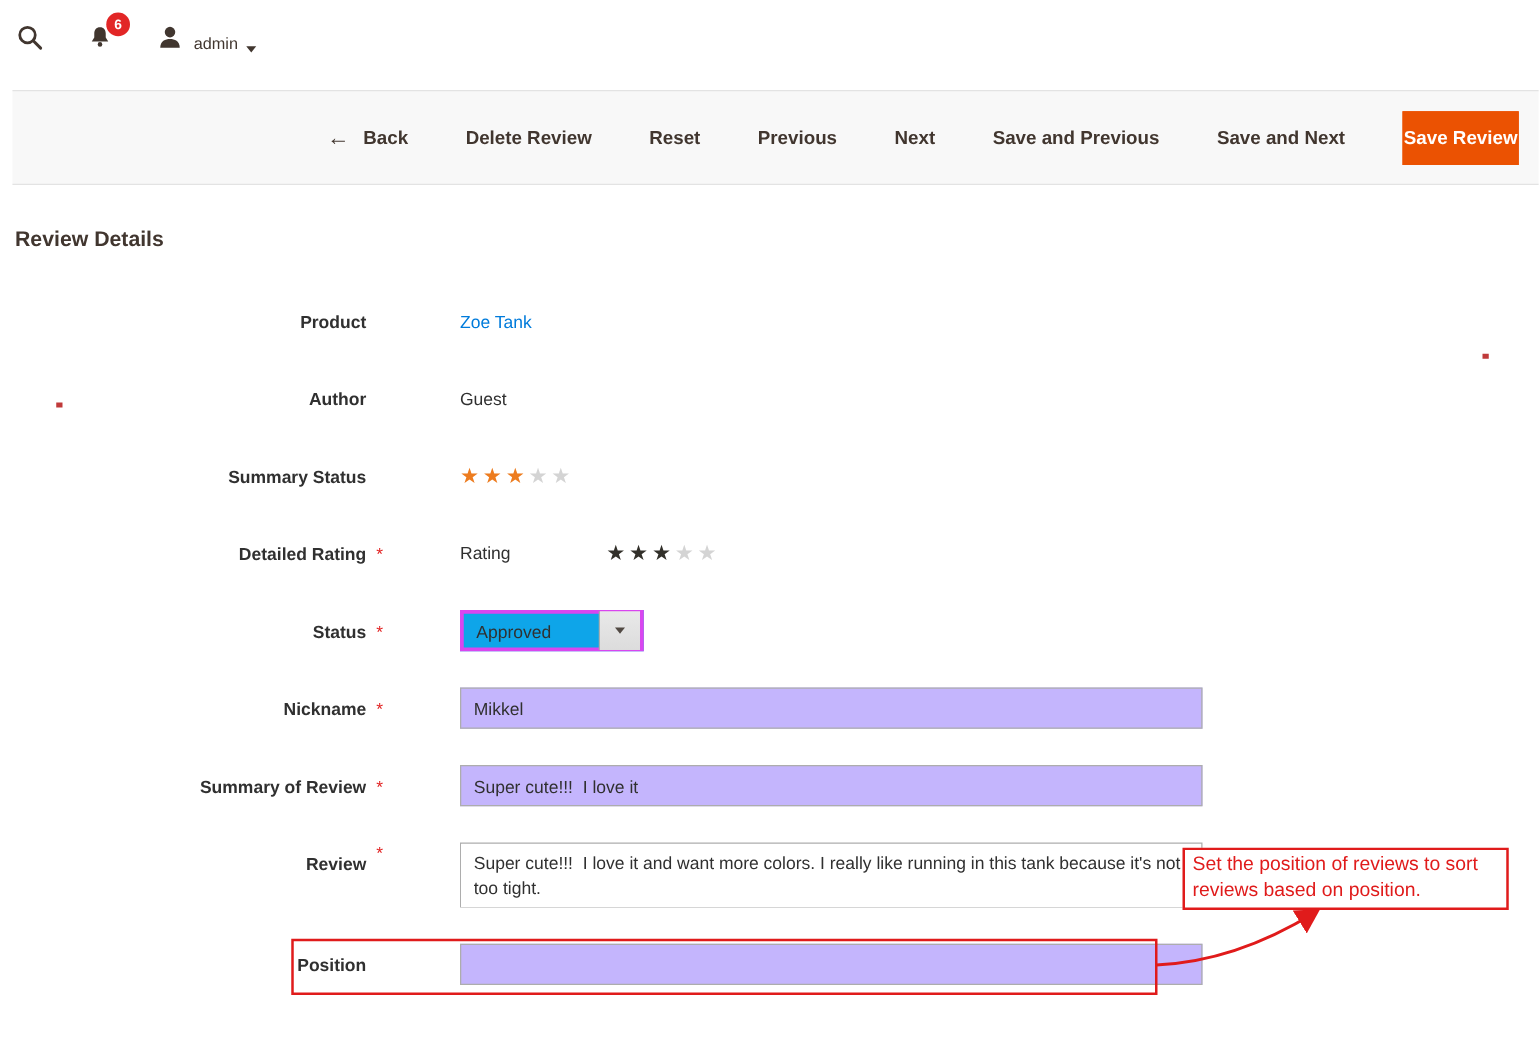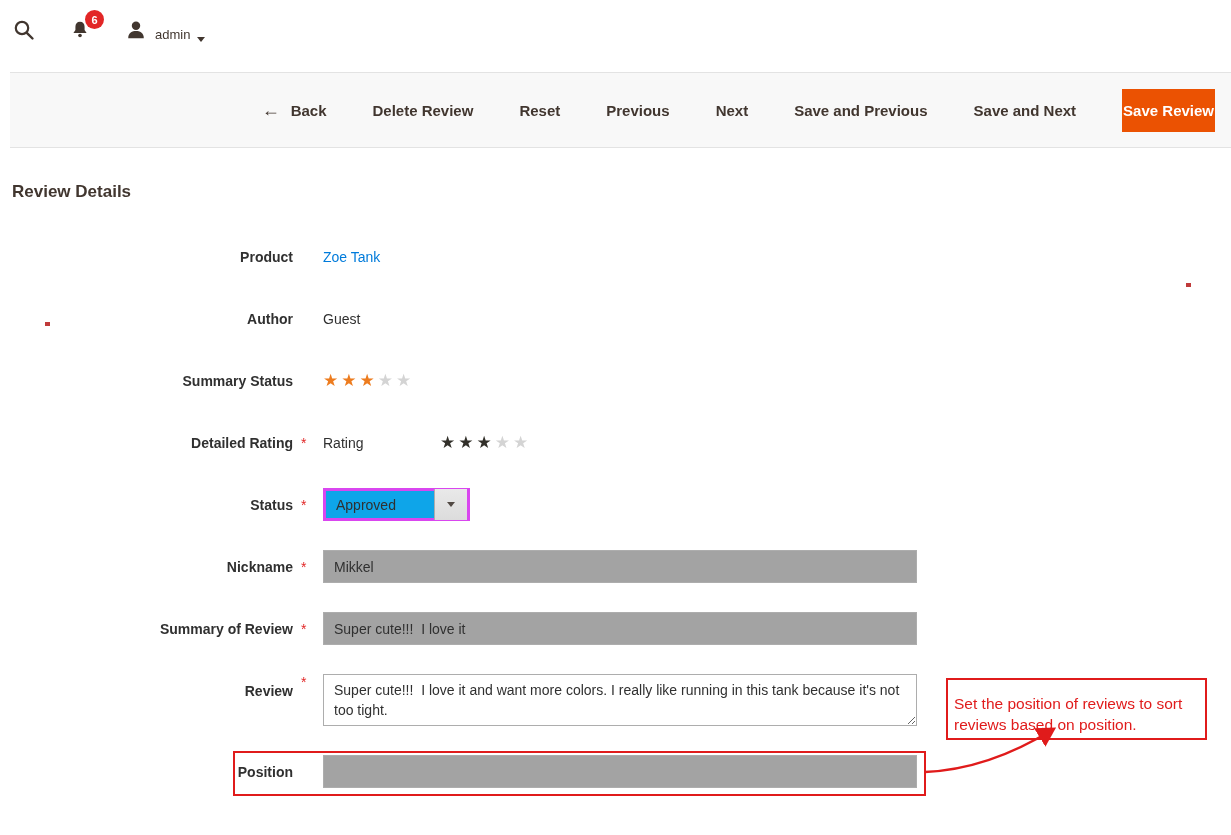--- a/index.html
+++ b/index.html
@@ -39,27 +39,27 @@
   }
 
   
   .content { padding:0 12px; }
   .section-title { font-size:17px; font-weight:700; color:#41362f; margin:34px 0 38px 0; }
   .form-row { display:grid; grid-template-columns:281px 30px 1fr; align-items:center; margin-bottom:29px; min-height:33px; }
   .form-row.textarea-row { align-items:flex-start; }
   .f-label { text-align:right; font-size:14px; font-weight:700; color:#303030; }
   .textarea-row .f-label { margin-top:9px; }
   .f-req { color:#e22626; font-size:14px; padding-left:8px; }
-  .f-control { display:flex; align-items:flex-end; }
+  .f-control { display:flex; align-items:flex-start;margin-left:45px; }
   .f-static { font-size:14px; color:#303030; }
   a.f-link { font-size:14px; color:#007bdb; text-decoration:none; cursor:pointer; }
 
   .txt-input {
     width:594px; height:33px; border:1px solid #adadad; padding:4px 10px;
-    font-family:inherit; font-size:14px; color:#303030; background:#a3a3a3;
+    font-family:inherit; font-size:14px; color:#303030; background:#c4b5fd;
   }
   .txt-area {
     width:594px; height:52px; border:1px solid #adadad; padding:6px 10px;
     font-family:inherit; font-size:14px; line-height:1.4; color:#303030; background:#fff; resize:both;
   }
 
   .fake-select {
     width:147px; height:33px; border:3px solid #d946ef; background:#0ea5e9;
     display:flex; align-items:center; cursor:pointer; position:relative;
   }
@@ -73,21 +73,21 @@
   .stars { font-size:17px; letter-spacing:3px; line-height:1; user-select:none; }
   .stars .star { color:#d4d4d4; }
   .stars-orange .star.filled { color:#ed7c1f; }
   .stars-dark .star.filled { color:#32302a; }
   .inner-label { font-size:14px; color:#303030; width:117px; }
 
   
   .red-rect { position:absolute; left:233px; top:751px; width:693px; height:45px; border:2px solid #e01b1b; pointer-events:none; }
   .callout {
     position:absolute; left:946px; top:678px; width:261px; border:2px solid #e01b1b;
-    color:#e01b1b; font-size:15.5px; line-height:21px; padding:13px 6px 3px 6px; background:#fff;
+    color:#e01b1b; font-size:15.5px; line-height:21px; padding:1px 6px 3px 6px; background:#fff;
   }
   .arrow-svg { position:absolute; left:921px; top:719px; width:142px; height:60px; pointer-events:none; }
   .red-dot { position:absolute; width:5px; height:4px; background:#c03a3a; }
   .red-dot.d1 { left:45px; top:322px; }
   .red-dot.d2 { left:1186px; top:283px; }
 </style>
 </head>
 <body>
 
 <div class="page-header">

